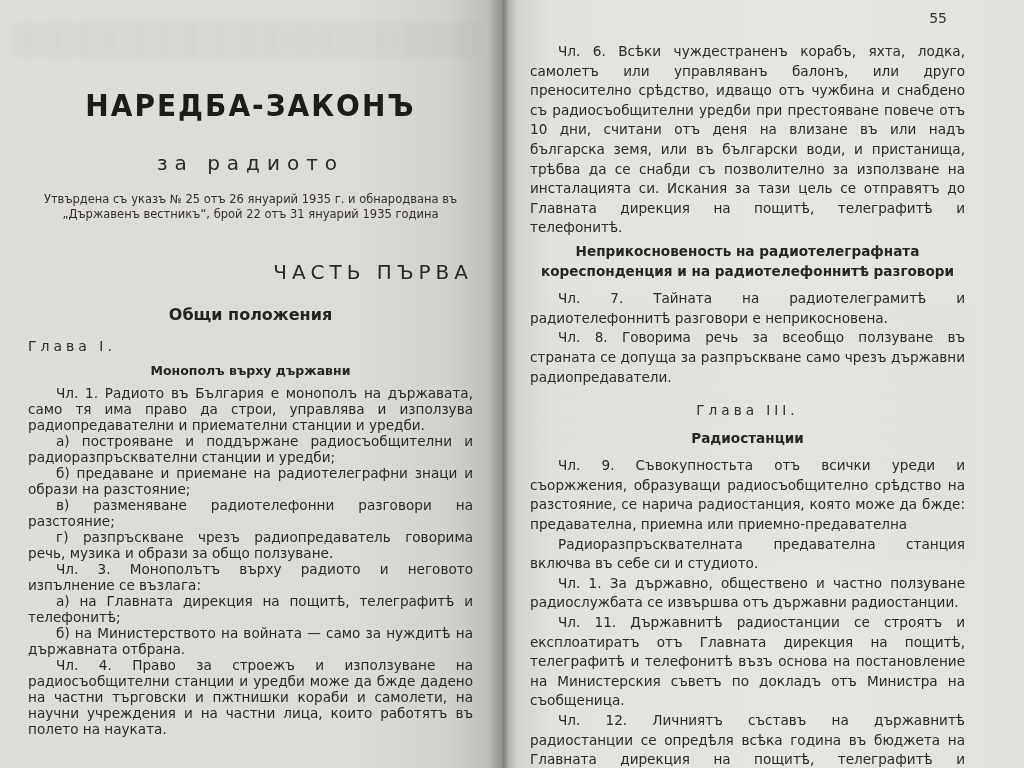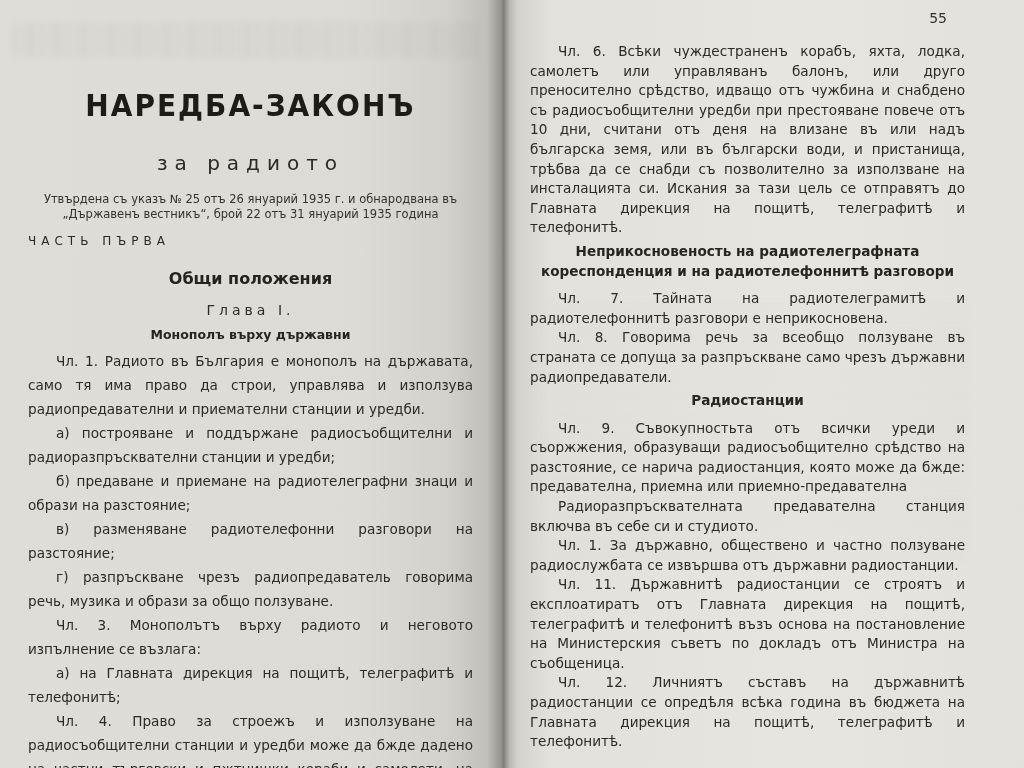--- a/index.html
+++ b/index.html
@@ -60,41 +60,41 @@
   .subtitle{
     margin:28px 0 0 0;text-align:center;
     font-size:20px;font-weight:400;letter-spacing:7px;
     color:#2a2924;
   }
   .decree{
     margin:17px 0 0 0;text-align:center;
     font-size:11.5px;line-height:15px;color:#343229;
   }
   .part-heading{
-    margin:12px 0 0 0;text-align:left;
-    font-size:12px;letter-spacing:5px;color:#2a2924;
+    margin:38px 0 0 0;text-align:right;
+    font-size:20px;letter-spacing:5px;color:#2a2924;
   }
   .section-heading{
     margin:21px 0 0 0;text-align:center;
     font-size:16px;font-weight:700;color:#24231e;
   }
   .chapter-heading-left{
-    margin:14px 0 0 0;text-align:center;
+    margin:14px 0 0 0;
     font-size:14px;letter-spacing:4px;color:#2e2d27;
   }
   .chapter-subheading-left{
     margin:9px 0 0 0;text-align:center;
     font-size:12.5px;font-weight:700;color:#26251f;
   }
 
   
   .body-text{margin-top:7px;}
   .body-text .paragraph{
     margin:0;text-align:justify;text-indent:28px;
-    font-size:13.6px;line-height:24px;color:#2b2a24;
+    font-size:13.6px;line-height:16px;color:#2b2a24;
   }
   .page-right .body-text{margin-top:4px;}
   .page-right .body-text .paragraph{font-size:13.6px;line-height:19.6px;}
 
   .body-text .chapter{
     margin:14px 0 8px 0;text-align:center;text-indent:0;
     font-size:14px;letter-spacing:4px;color:#2e2d27;
   }
   .body-text .subheading{
     margin:4px 0 8px 0;text-align:center;text-indent:0;
@@ -126,32 +126,34 @@
     <div class="chapter-subheading-left">Монополъ върху държавни</div>
     <div class="body-text">
 
     <p class="paragraph">Чл. 1. Радиото въ България е монополъ на държавата, само тя има право да строи, управлява и използува радиопредавателни и приемателни станции и уредби.</p>
         <p class="paragraph">а) построяване и поддържане радиосъобщителни и радиоразпръсквателни станции и уредби;</p>
         <p class="paragraph">б) предаване и приемане на радиотелеграфни знаци и образи на разстояние;</p>
         <p class="paragraph">в) разменяване радиотелефонни разговори на разстояние;</p>
         <p class="paragraph">г) разпръскване чрезъ радиопредаватель говорима речь, музика и образи за общо ползуване.</p>
         <p class="paragraph">Чл. 3. Монополътъ върху радиото и неговото изпълнение се възлага:</p>
         <p class="paragraph">а) на Главната дирекция на пощитѣ, телеграфитѣ и телефонитѣ;</p>
+        <p class="paragraph">б) на Министерството на войната — само за нуждитѣ на държавната отбрана.</p>
         <p class="paragraph">Чл. 4. Право за строежъ и използуване на радиосъобщителни станции и уредби може да бжде дадено на частни търговски и пжтнишки кораби и самолети, на научни учреждения и на частни лица, които работятъ въ полето на науката.</p>
       </div>
   </div>
 
   <div class="page page-right">
     <div class="page-number">55</div>
     <div class="body-text">
 
     <p class="paragraph">Чл. 6. Всѣки чуждестраненъ корабъ, яхта, лодка, самолетъ или управляванъ балонъ, или друго преносително срѣдство, идващо отъ чужбина и снабдено съ радиосъобщителни уредби при престояване повече отъ 10 дни, считани отъ деня на влизане въ или надъ българска земя, или въ български води, и пристанища, трѣбва да се снабди съ позволително за използване на инсталацията си. Искания за тази цель се отправятъ до Главната дирекция на пощитѣ, телеграфитѣ и телефонитѣ.</p>
         <p class="paragraph subheading">Неприкосновеность на радиотелеграфната кореспонденция и на радиотелефоннитѣ разговори</p>
         <p class="paragraph">Чл. 7. Тайната на радиотелеграмитѣ и радиотелефоннитѣ разговори е неприкосновена.</p>
         <p class="paragraph">Чл. 8. Говорима речь за всеобщо ползуване въ страната се допуща за разпръскване само чрезъ държавни радиопредаватели.</p>
+        <p class="paragraph chapter">Глава III.</p>
         <p class="paragraph subheading">Радиостанции</p>
         <p class="paragraph">Чл. 9. Съвокупностьта отъ всички уреди и съоржжения, образуващи радиосъобщително срѣдство на разстояние, се нарича радиостанция, която може да бжде: предавателна, приемна или приемно-предавателна</p>
         <p class="paragraph">Радиоразпръсквателната предавателна станция включва въ себе си и студиото.</p>
         <p class="paragraph">Чл. 1. За държавно, обществено и частно ползуване радиослужбата се извършва отъ държавни радиостанции.</p>
         <p class="paragraph">Чл. 11. Държавнитѣ радиостанции се строятъ и експлоатиратъ отъ Главната дирекция на пощитѣ, телеграфитѣ и телефонитѣ възъ основа на постановление на Министерския съветъ по докладъ отъ Министра на съобщеница.</p>
         <p class="paragraph">Чл. 12. Личниятъ съставъ на държавнитѣ радиостанции се опредѣля всѣка година въ бюджета на Главната дирекция на пощитѣ, телеграфитѣ и телефонитѣ.</p>
       </div>
   </div>
 
   <div class="gutter"></div>

